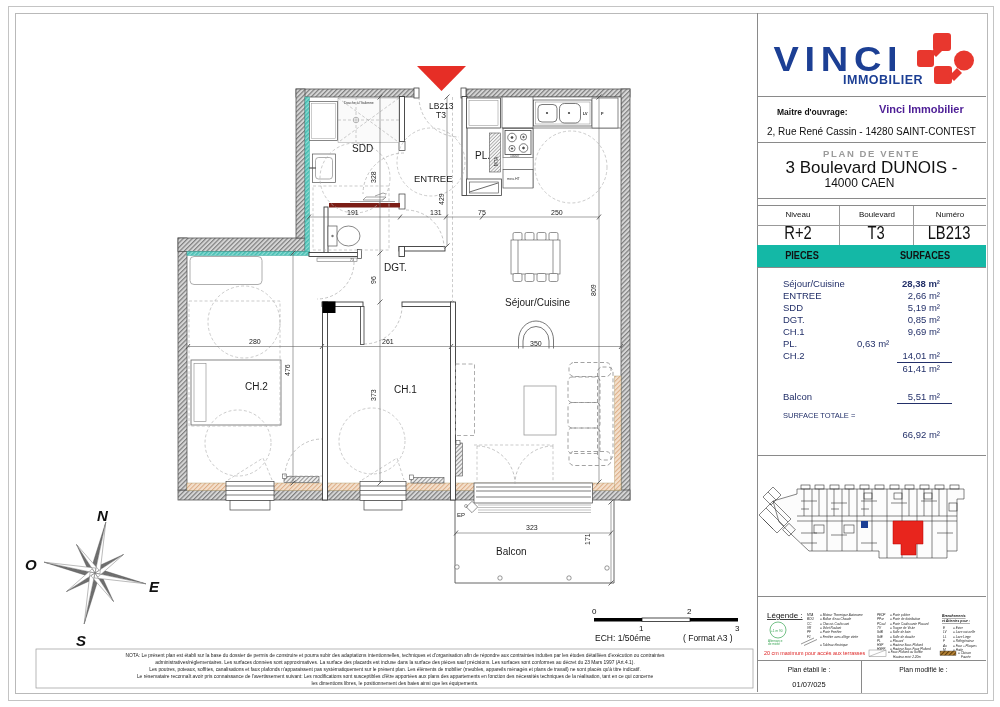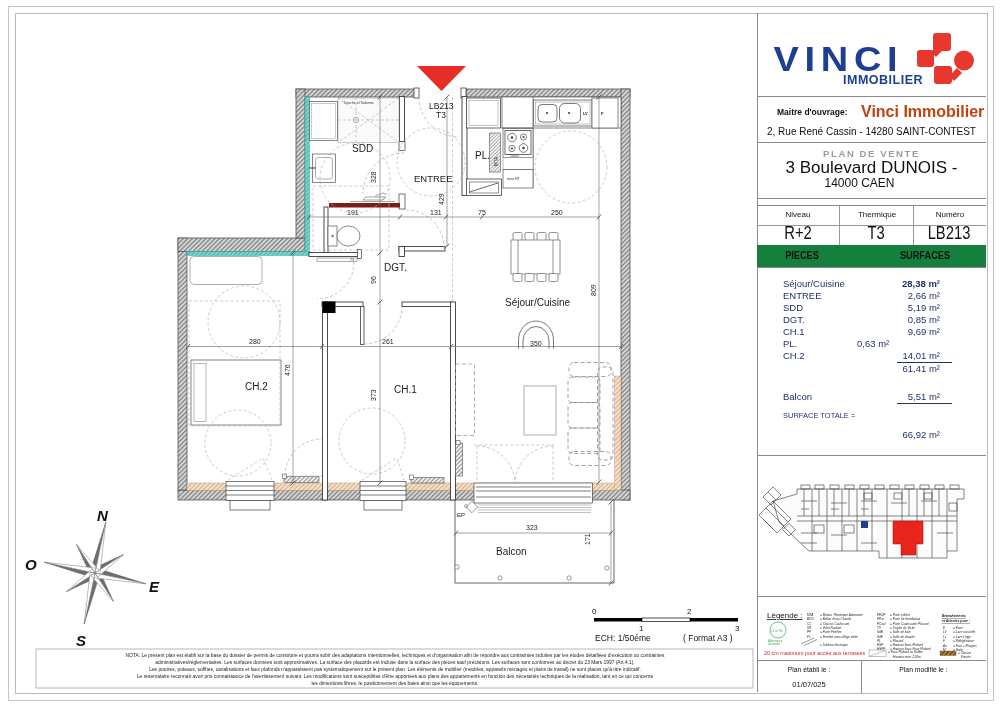--- a/index.html
+++ b/index.html
@@ -458,43 +458,43 @@
 <rect x="160" y="36" width="17" height="17" rx="3"></rect>
 <rect x="177" y="52" width="18" height="18" rx="3"></rect>
 <circle cx="207" cy="46.5" r="10"></circle>
 <path d="M 174 38 L 181 31 L 186 36 L 179 43 Z"></path>
 <path d="M 192 62 L 200 54 L 205 59 L 197 67 Z"></path>
 </g>
 </svg>
 
 <div class="abs" style="left:757px;top:96px;width:229px;height:46px;border-top:1px solid #8a8a8a;">
   <div class="abs" style="left:20px;top:10px;font-size:8.5px;font-weight:bold;color:#111;">Maitre d'ouvrage:</div>
-  <div class="abs" style="left:104px;top:6px;font-size:16px;font-weight:bold;color:#c2410c;">Vinci Immobilier</div>
+  <div class="abs" style="left:122px;top:6px;font-size:11px;font-weight:bold;color:#4c1d95;">Vinci Immobilier</div>
   <div class="abs" style="left:0;top:29px;width:229px;text-align:center;font-size:10px;color:#111;">2, Rue René Cassin - 14280 SAINT-CONTEST</div>
 </div>
 
 <div class="abs" style="left:757px;top:142px;width:229px;height:56px;border-top:1px solid #8a8a8a;">
   <div class="abs" style="left:0;top:5px;width:229px;text-align:center;font-size:9.5px;font-weight:bold;letter-spacing:1.6px;color:#9b9b9b;">PLAN DE VENTE</div>
   <div class="abs" style="left:0;top:15px;width:229px;text-align:center;font-size:17px;color:#111;">3 Boulevard DUNOIS -</div>
   <div class="abs" style="left:0;top:33px;width:205px;text-align:center;font-size:12px;color:#111;">14000 CAEN</div>
   <div class="abs" style="left:0;top:55px;width:229px;border-bottom:1px solid #8a8a8a;"></div>
 </div>
 
 <div class="abs" style="left:757px;top:205px;width:229px;height:39px;border-top:1px solid #8a8a8a;border-bottom:1px solid #8a8a8a;">
   <div class="abs" style="left:0;top:0;width:82px;height:15px;border-bottom:1px solid #999;text-align:center;font-size:8px;color:#111;padding-top:4px;">Niveau</div>
-  <div class="abs" style="left:82px;top:0;width:74px;height:15px;border-bottom:1px solid #999;border-left:1px solid #999;text-align:center;font-size:8px;color:#111;padding-top:4px;">Thermique</div>
+  <div class="abs" style="left:82px;top:0;width:74px;height:15px;border-bottom:1px solid #999;border-left:1px solid #999;text-align:center;font-size:8px;color:#111;padding-top:4px;">Boulevard</div>
   <div class="abs" style="left:156px;top:0;width:72px;height:15px;border-bottom:1px solid #999;border-left:1px solid #999;text-align:center;font-size:8px;color:#111;padding-top:4px;">Numéro</div>
   <div class="abs" style="left:0;top:17px;width:82px;text-align:center;font-size:18px;color:#111;transform:scaleX(0.82);">R+2</div>
   <div class="abs" style="left:82px;top:17px;width:74px;text-align:center;font-size:18px;color:#111;transform:scaleX(0.82);">T3</div>
   <div class="abs" style="left:156px;top:17px;width:72px;text-align:center;font-size:18px;color:#111;transform:scaleX(0.82);">LB213</div>
   <div class="abs" style="left:82px;top:15px;width:1px;height:24px;background:#999;"></div>
   <div class="abs" style="left:156px;top:15px;width:1px;height:24px;background:#999;"></div>
 </div>
 
-<div class="abs" style="left:757px;top:245px;width:229px;height:22px;background:#15803d;border-bottom:1px solid #8a8a8a;">
+<div class="abs" style="left:757px;top:245px;width:229px;height:22px;background:#14b8a6;border-bottom:1px solid #8a8a8a;">
   <div class="abs" style="left:0px;top:4px;width:90px;text-align:center;font-size:11.5px;font-weight:bold;color:#111;transform:scaleX(0.8);">PIECES</div>
   <div class="abs" style="left:108px;top:4px;width:120px;text-align:center;font-size:11.5px;font-weight:bold;color:#111;transform:scaleX(0.8);">SURFACES</div>
 </div>
 
 <div class="abs nav" style="left:757px;top:268px;width:229px;height:187px;border-bottom:1px solid #8a8a8a;font-size:9.5px;">
   <div class="abs" style="left:26px;top:10px;">Séjour/Cuisine</div>
       <div class="abs" style="left:100px;top:10px;width:83px;text-align:right;font-weight:bold;">28,38 m²</div>
   <div class="abs" style="left:26px;top:22px;">ENTREE</div>
       <div class="abs" style="left:100px;top:22px;width:83px;text-align:right;">2,66 m²</div>
   <div class="abs" style="left:26px;top:34px;">SDD</div>

